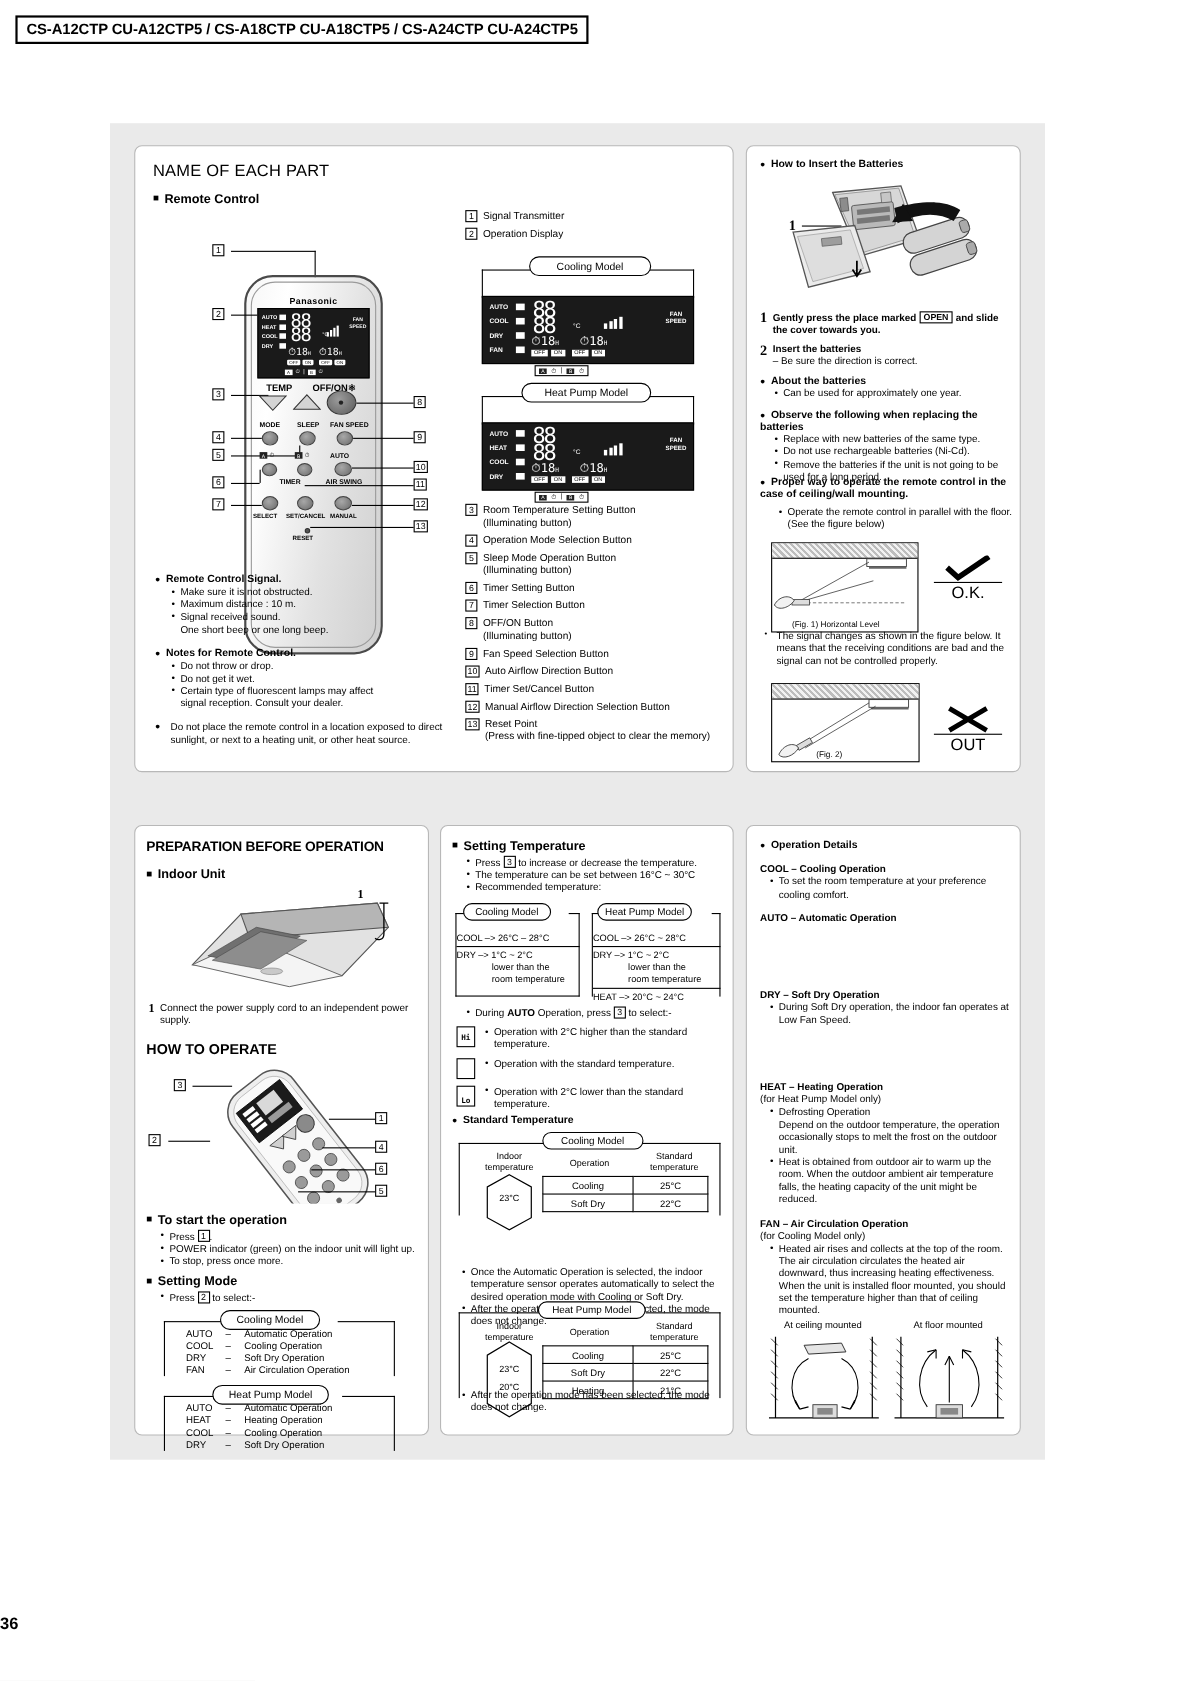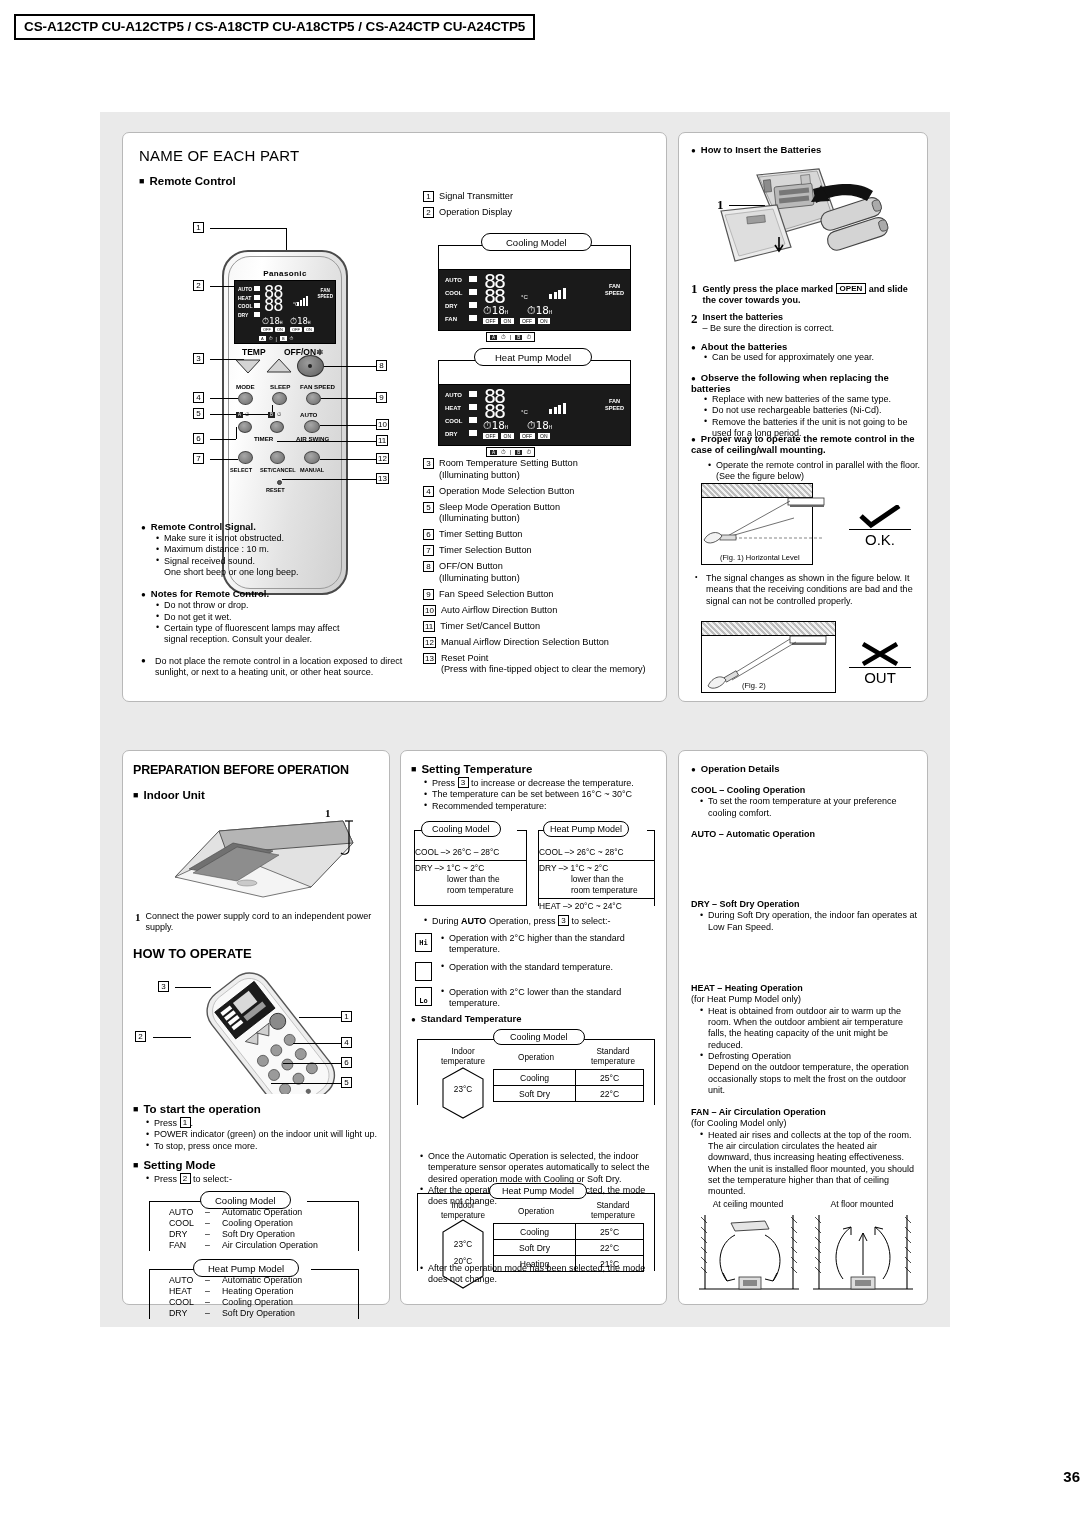--- a/index.html
+++ b/index.html
@@ -59,21 +59,21 @@
     position:relative; z-index:3; white-space:nowrap;
   }
 
   table.grid{ border-collapse:collapse; }
   table.grid td{ border:1px solid #000; font-size:8.6px; text-align:center; padding:2.5px 6px; }
 
   .lcd{
     background:#1a1a1a; color:#fff; border:1px solid #000;
   }
   .pagenum{
-    position:absolute; left:0; right:0; top:1468px; text-align:right;
+    position:absolute; left:0; right:0; top:1468px; text-align:left;
     font-size:15px; font-weight:bold;
   }
   .vline{ position:absolute; background:#000; }
 </style>
 </head>
 <body>
 
 <div class="model-header">CS-A12CTP CU-A12CTP5 / CS-A18CTP CU-A18CTP5 / CS-A24CTP CU-A24CTP5</div>
 
 <div class="page-body">
@@ -476,21 +476,21 @@
 
     <div style="position:absolute; left:12px; top:300px; width:230px;">
       <div class="dot-head" style="white-space:pre-line;">Proper way to operate the remote control in the
 case of ceiling/wall mounting.</div>
       <div style="margin-left:16px; margin-top:5px;">
         <div class="bul" style="white-space:pre-line;">Operate the remote control in parallel with the floor.
 (See the figure below)</div>
       </div>
     </div>
 
-    <div style="position:absolute; left:22px; top:350px; width:112px; height:82px; border:1px solid #000;">
+    <div style="position:absolute; left:22px; top:360px; width:134px; height:82px; border:1px solid #000;">
       <div style="position:absolute; left:0; top:0; width:100%; height:14px;
                   background:repeating-linear-gradient(45deg,#bdbdbd 0 2px,#f2f2f2 2px 4px); border-bottom:1px solid #000;"></div>
       <svg width="133" height="80" viewBox="0 0 133 80" style="position:absolute; left:0; top:0;">
         <rect x="86" y="14" width="36" height="7" fill="#fff" stroke="#333" stroke-width="0.8"></rect>
         <line x1="88" y1="22" x2="122" y2="22" stroke="#666" stroke-width="2"></line>
         <line x1="22" y1="54" x2="88" y2="17" stroke="#333" stroke-width="0.7"></line>
         <line x1="22" y1="54" x2="92" y2="34" stroke="#333" stroke-width="0.7"></line>
         <line x1="22" y1="54" x2="120" y2="54" stroke="#333" stroke-width="0.6" stroke-dasharray="3 2"></line>
         <rect x="18" y="51" width="16" height="5" fill="#ddd" stroke="#333" stroke-width="0.7"></rect>
         <path d="M2,56 C6,48 16,46 20,52 C16,58 6,62 2,56 Z" fill="#f2f2f2" stroke="#333" stroke-width="0.8"></path>
@@ -851,23 +851,23 @@
       <div class="plain bold">DRY – Soft Dry Operation</div>
       <div style="margin-left:8px;">
         <div class="bul">During Soft Dry operation, the indoor fan operates at Low Fan Speed.</div>
       </div>
     </div>
 
     <div style="position:absolute; left:12px; top:232px; width:228px;">
       <div class="plain bold">HEAT – Heating Operation</div>
       <div class="plain">(for Heat Pump Model only)</div>
       <div style="margin-left:8px;">
-        <div class="bul">Heat is obtained from outdoor air to warm up the room. When the outdoor ambient air temperature falls, the heating capacity of the unit might be reduced.</div>
         <div class="bul" style="white-space:pre-line;">Defrosting Operation
 Depend on the outdoor temperature, the operation occasionally stops to melt the frost on the outdoor unit.</div>
+        <div class="bul">Heat is obtained from outdoor air to warm up the room. When the outdoor ambient air temperature falls, the heating capacity of the unit might be reduced.</div>
       </div>
     </div>
 
     <div style="position:absolute; left:12px; top:356px; width:230px;">
       <div class="plain bold">FAN – Air Circulation Operation</div>
       <div class="plain">(for Cooling Model only)</div>
       <div style="margin-left:8px;">
         <div class="bul">Heated air rises and collects at the top of the room. The air circulation circulates the heated air downward, thus increasing heating effectiveness. When the unit is installed floor mounted, you should set the temperature higher than that of ceiling mounted.</div>
       </div>
     </div>

